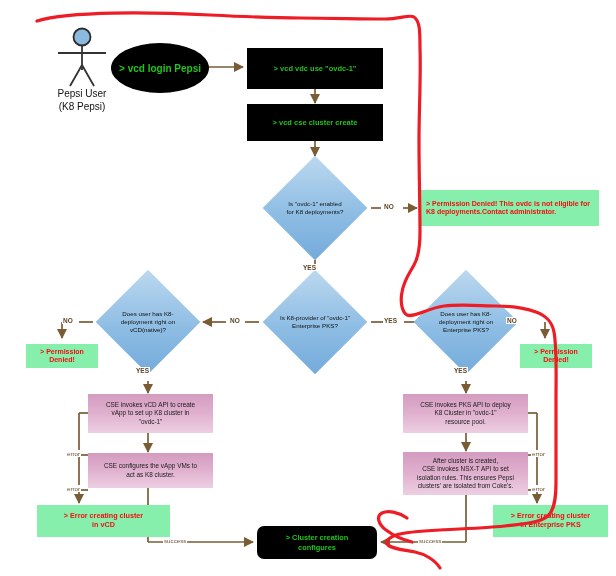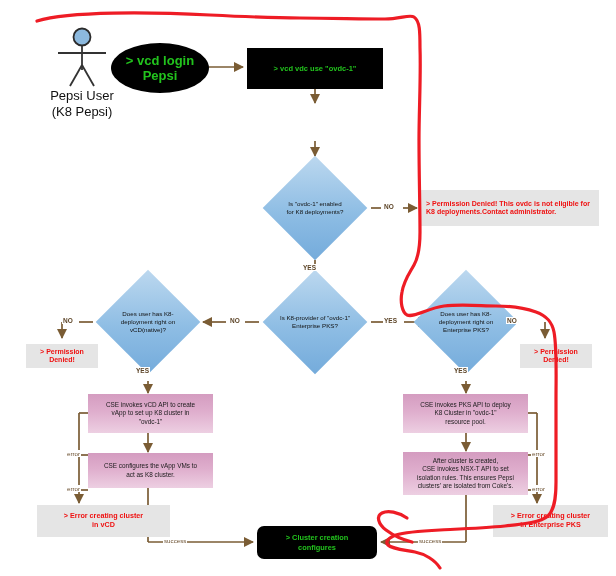--- a/index.html
+++ b/index.html
@@ -14,21 +14,21 @@
     font-weight:bold;
     display:flex;align-items:center;
     padding:4px 6px;
     line-height:1.25;
   }
   .term.center{justify-content:center;text-align:center;}
   .term.rounded{border-radius:7px;align-items:center;}
 
   
   .err{
-    background:#e5e5e5;
+    background:#86efac;
     color:#ef1111;
     font-weight:bold;
     display:flex;align-items:center;
     padding:3px 5px;
     line-height:1.2;
   }
   .err.center{justify-content:center;text-align:center;}
   .err.left{justify-content:flex-start;text-align:left;}
 
   
@@ -146,29 +146,30 @@
   <svg class="layer" viewBox="0 0 616 576">
     <g stroke="#333333" stroke-width="1.8" fill="none">
       <circle cx="82" cy="37" r="8.5" fill="#8cb9de" stroke="#2b2b2b"></circle>
       <line x1="82" y1="46" x2="82" y2="70"></line>
       <line x1="58" y1="53" x2="106" y2="53"></line>
       <line x1="82" y1="65" x2="70" y2="86"></line>
       <line x1="82" y1="65" x2="94" y2="86"></line>
     </g>
   </svg>
 
-  <div class="figure-label" style="left:46px;top:88px;width:72px;font-size:13px;">
+  <div class="figure-label" style="left:46px;top:88px;width:72px;font-size:10px;">
     <div>Pepsi User</div>
     <div>(K8 Pepsi)</div>
   </div>
 
-  <div class="node ellipse" style="left:111px;top:43px;width:98px;height:50px;font-size:13px;">&gt; vcd login Pepsi</div>
+  <div class="node ellipse" style="left:111px;top:43px;width:98px;height:50px;font-size:10px;">&gt; vcd login Pepsi</div>
 
   <div class="node term center" style="left:247px;top:48px;width:136px;height:41px;font-size:7.5px;">&gt; vcd vdc use "ovdc-1"</div>
 
+  <div class="node term center" style="left:247px;top:104px;width:136px;height:37px;font-size:7.5px;">&gt; vcd cse cluster create</div>
 
   <div class="diamond-wrap" style="left:278px;top:171px;width:74px;height:74px;">
     <div class="diamond-shape"></div>
     <div class="diamond-label" style="font-size:6.2px;width:118px;left:-22px;">
       <div>
         <div>Is "ovdc-1" enabled</div>
         <div>for K8 deployments?</div>
       </div>
     </div>
   </div>

